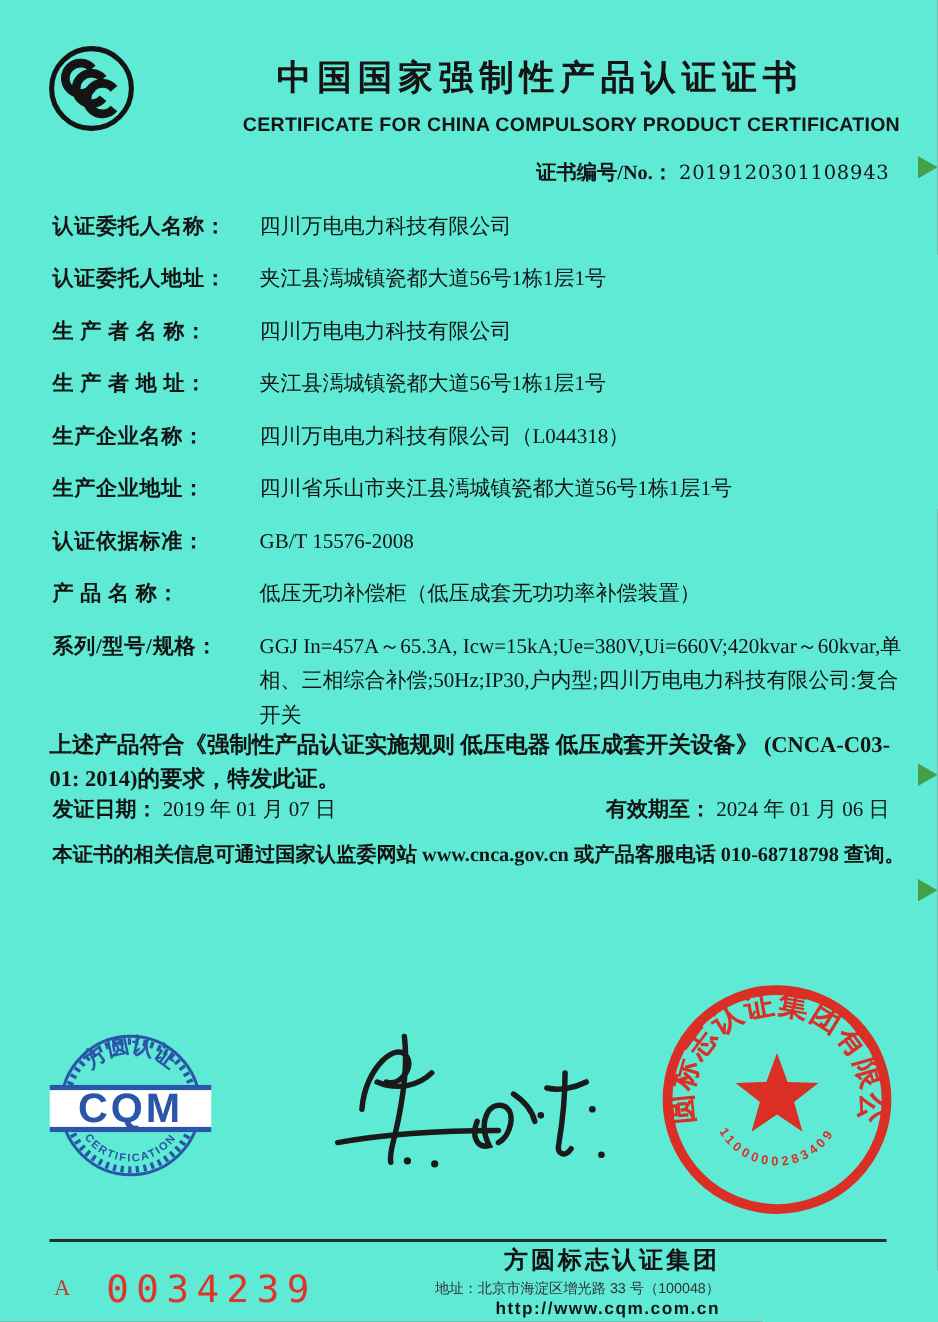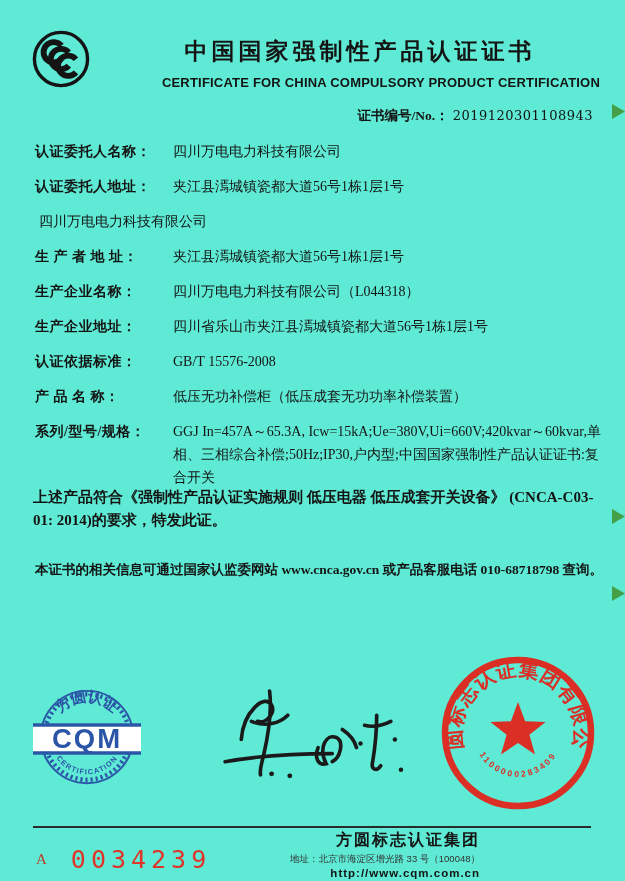--- a/index.html
+++ b/index.html
@@ -71,20 +71,21 @@
   <div class="fields">
     <div class="field-row">
       <div class="field-label">认证委托人名称：</div>
       <div class="field-value">四川万电电力科技有限公司</div>
     </div>
     <div class="field-row">
       <div class="field-label">认证委托人地址：</div>
       <div class="field-value">夹江县漹城镇瓷都大道56号1栋1层1号</div>
     </div>
     <div class="field-row">
+      <div class="field-label">生 产 者 名 称：</div>
       <div class="field-value">四川万电电力科技有限公司</div>
     </div>
     <div class="field-row">
       <div class="field-label">生 产 者 地 址：</div>
       <div class="field-value">夹江县漹城镇瓷都大道56号1栋1层1号</div>
     </div>
     <div class="field-row">
       <div class="field-label">生产企业名称：</div>
       <div class="field-value">四川万电电力科技有限公司（L044318）</div>
     </div>
@@ -95,26 +96,36 @@
     <div class="field-row">
       <div class="field-label">认证依据标准：</div>
       <div class="field-value">GB/T 15576-2008</div>
     </div>
     <div class="field-row">
       <div class="field-label">产 品 名 称：</div>
       <div class="field-value">低压无功补偿柜（低压成套无功功率补偿装置）</div>
     </div>
     <div class="field-row">
       <div class="field-label">系列/型号/规格：</div>
-      <div class="field-value">GGJ In=457A～65.3A, Icw=15kA;Ue=380V,Ui=660V;420kvar～60kvar,单相、三相综合补偿;50Hz;IP30,户内型;中国国家强制性产品认证证书:复合开关</div>
+      <div class="field-value">GGJ In=457A～65.3A, Icw=15kA;Ue=380V,Ui=660V;420kvar～60kvar,单相、三相综合补偿;50Hz;IP30,户内型;四川万电电力科技有限公司:复合开关</div>
     </div>
   </div>
 
   <div class="statement">上述产品符合《强制性产品认证实施规则 低压电器 低压成套开关设备》 (CNCA-C03-01: 2014)的要求，特发此证。</div>
 
+  <div class="dates-row">
+    <div>
+      <span class="date-label">发证日期：</span>
+      <span>2019 年 01 月 07 日</span>
+    </div>
+    <div>
+      <span class="date-label">有效期至：</span>
+      <span>2024 年 01 月 06 日</span>
+    </div>
+  </div>
 
   <div class="info-note">本证书的相关信息可通过国家认监委网站 www.cnca.gov.cn 或产品客服电话 010-68718798 查询。</div>
 
   <svg class="cqm-logo" viewBox="0 0 110 120">
     <circle cx="55" cy="58" r="47" fill="none" stroke="#2b55a7" stroke-width="2"></circle>
     <circle cx="55" cy="58" r="43.5" fill="none" stroke="#2b55a7" stroke-width="4.5" stroke-dasharray="2.2 3"></circle>
     <path id="cqmTop" d="M21.2,45.7 A36,36 0 0 1 88.8,45.7" fill="none"></path>
     <text font-size="15" font-weight="bold" fill="#2b55a7">
       <textPath href="#cqmTop" startOffset="50%" text-anchor="middle">方圆认证</textPath>
     </text>

